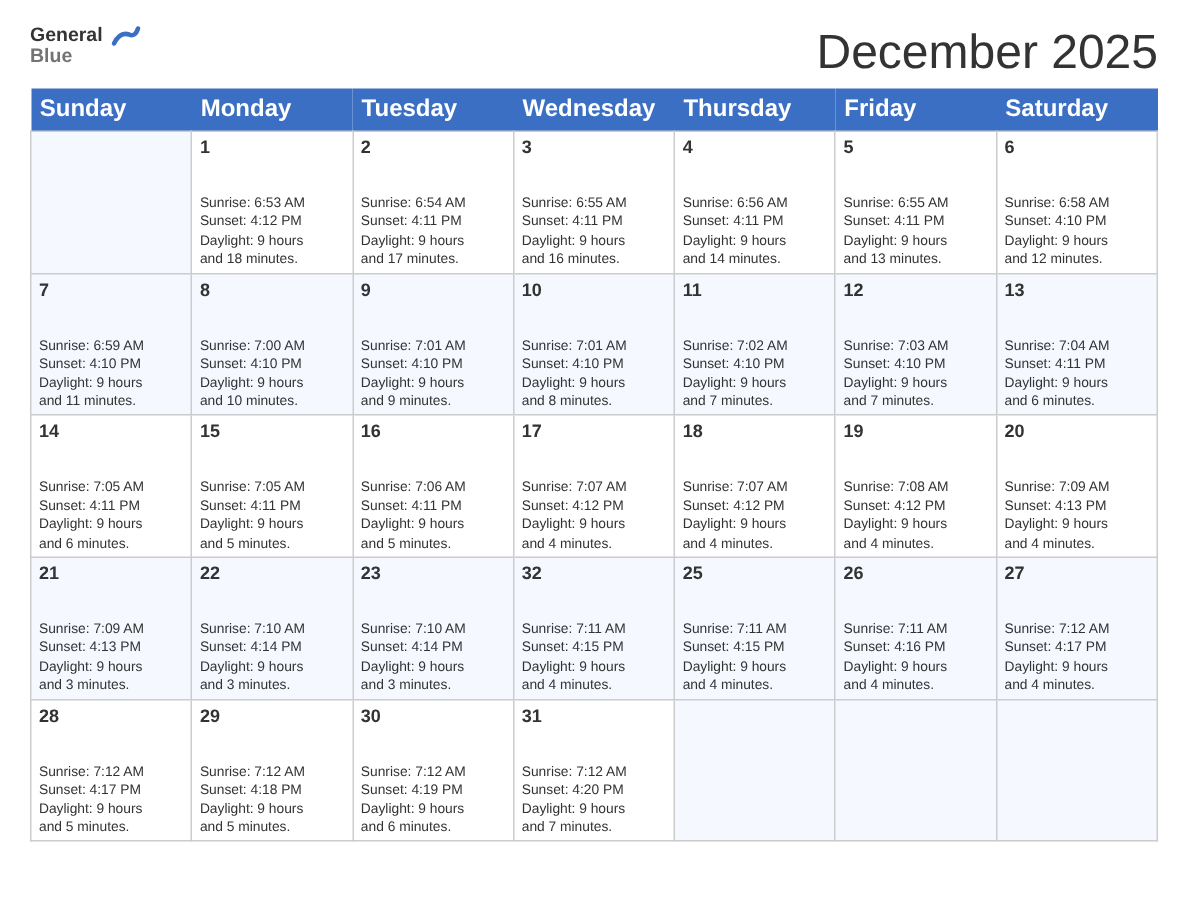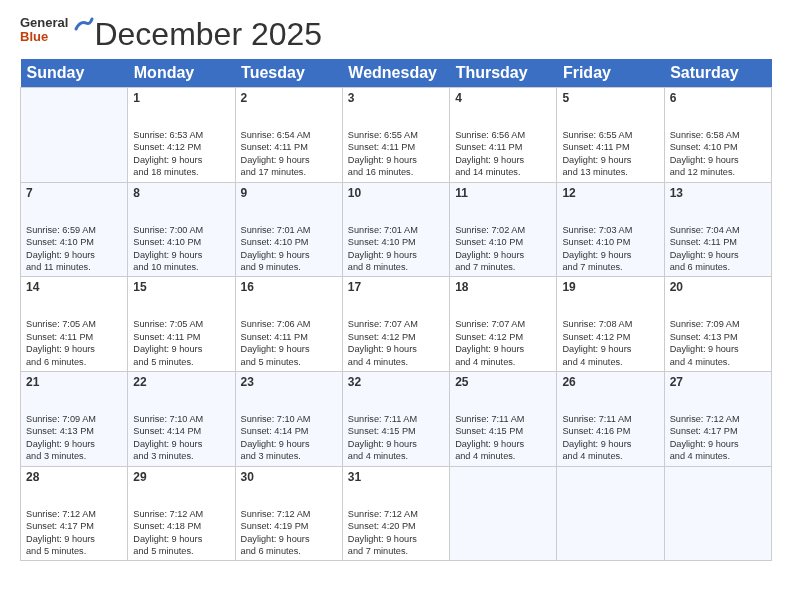--- a/index.html
+++ b/index.html
@@ -10,20 +10,21 @@
       height: 612px;
       overflow: hidden;
     }
     .container {
       width: 792px;
       padding: 16px 20px 10px 20px;
     }
     .header-row {
       display: flex;
       align-items: flex-start;
+      justify-content: space-between;
       margin-bottom: 6px;
     }
     .logo {
       display: flex;
       align-items: center;
       gap: 4px;
     }
     .title-block {
       text-align: right;
     }
@@ -83,21 +84,21 @@
     }
   </style>
 </head>
 <body>
 
 <div class="container">
   <div class="header-row">
     <div class="logo">
       <div style="display:flex;flex-direction:column;align-items:flex-start;">
         <span style="font-size:13px;font-weight:bold;color:#333;line-height:1.1;">General</span>
-        <span style="font-size:13px;font-weight:bold;color:#c2410c;line-height:1.1;">Blue</span>
+        <span style="font-size:13px;font-weight:bold;color:#737373;line-height:1.1;">Blue</span>
       </div>
       <div style="margin-top:-8px;">
         <svg width="22" height="22" viewBox="0 0 22 22">
           <path d="M4 16 Q8 8 14 10 Q18 12 20 6" stroke="#3a6fc4" stroke-width="3" fill="none" stroke-linecap="round"></path>
         </svg>
       </div>
     </div>
     <div class="title-block">
       <div class="month-title">December 2025</div>
     </div>

